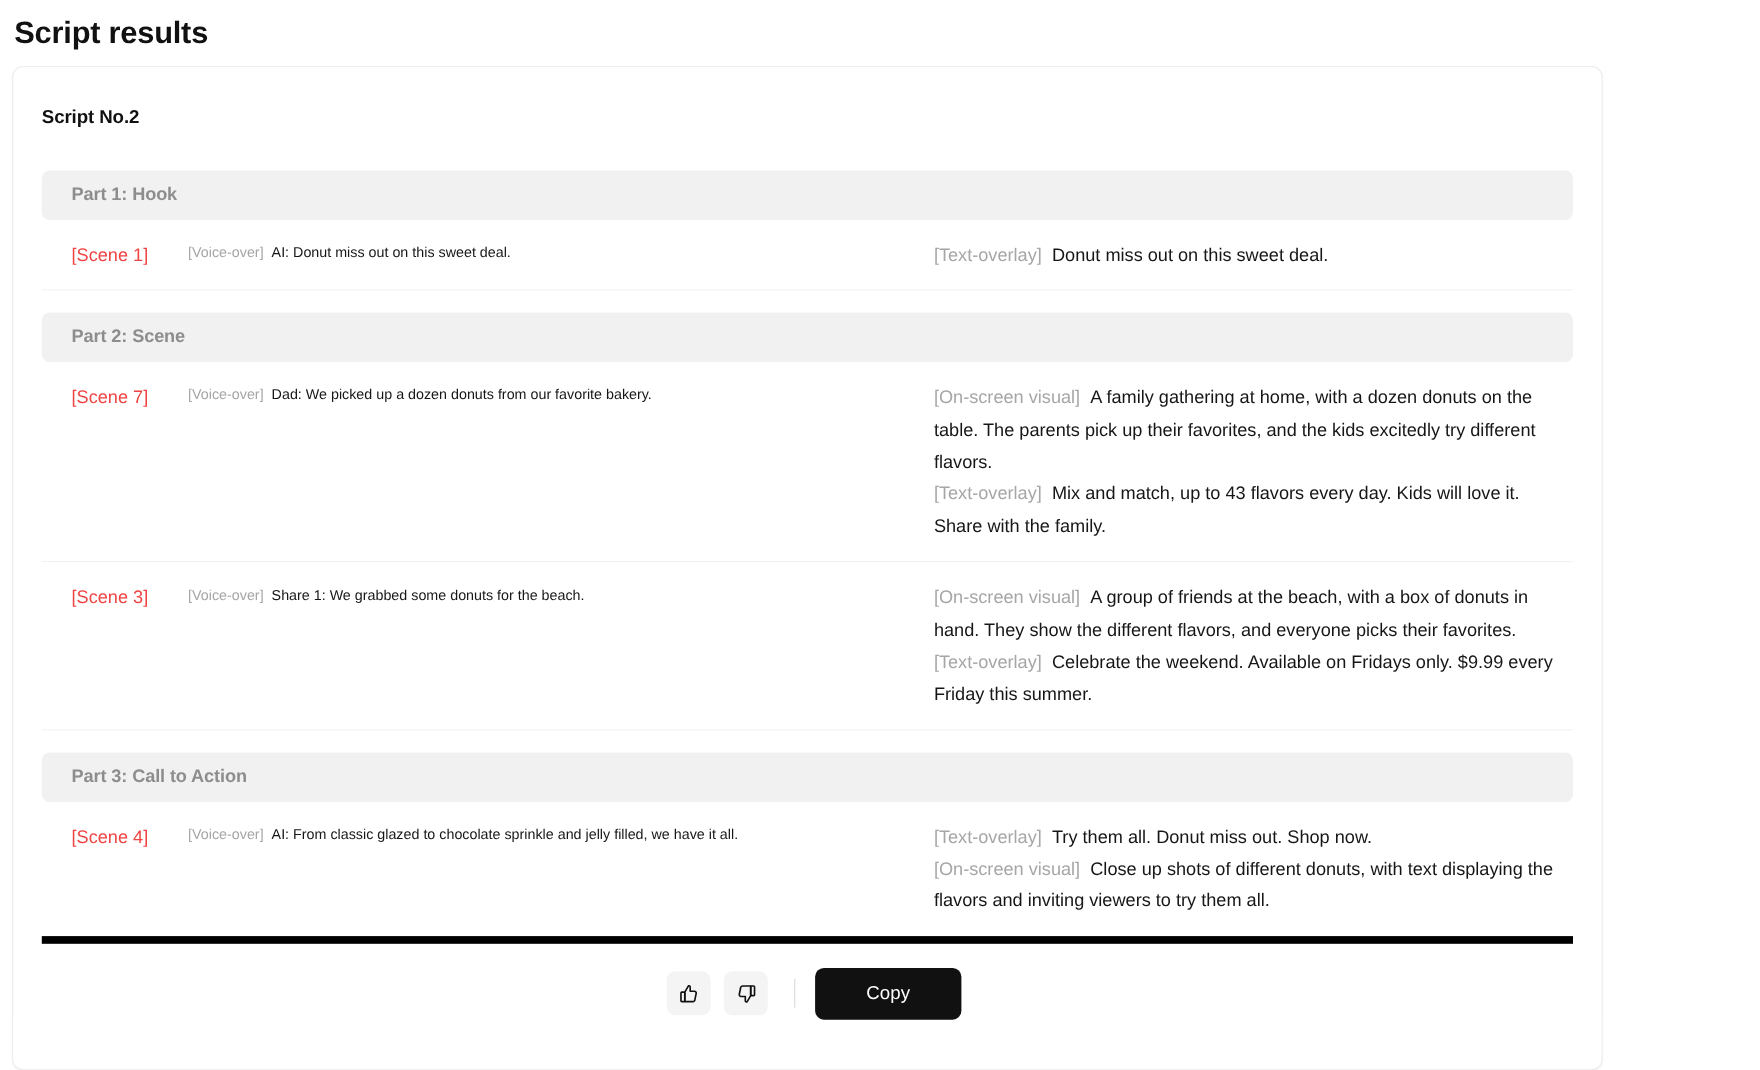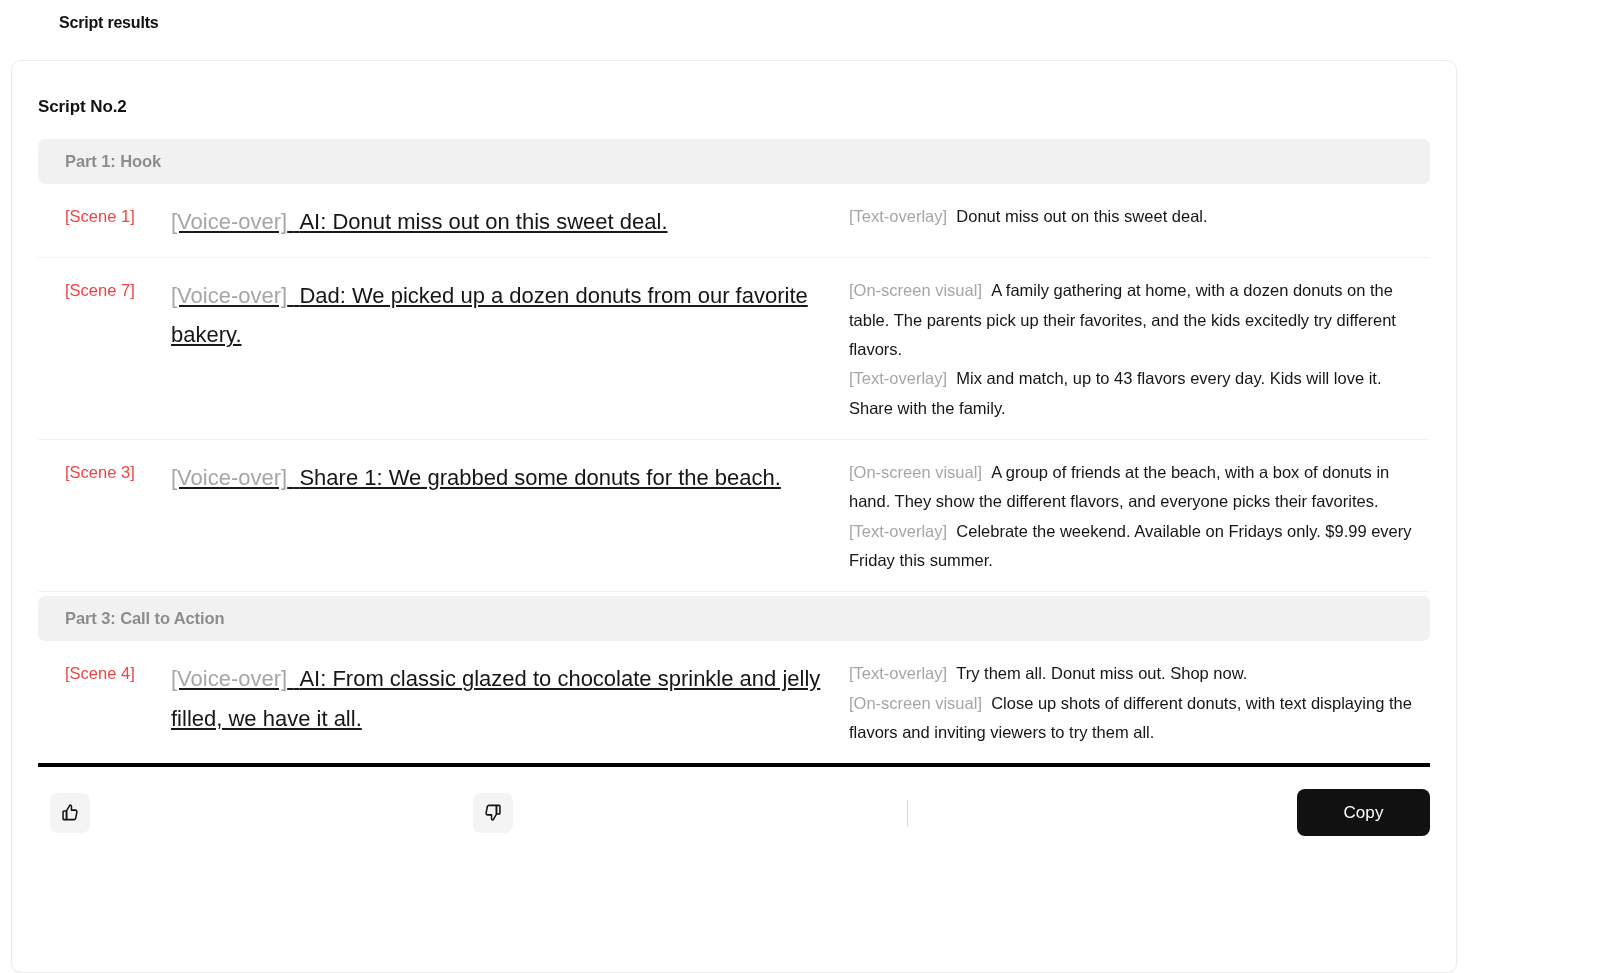--- a/index.html
+++ b/index.html
@@ -15,27 +15,26 @@
 
   .page {
     position: relative;
     width: 1600px;
     height: 973px;
     background: #ffffff;
     overflow: hidden;
   }
 
   .page-title {
-    font-size: 16px;
+    font-size: 28px;
     font-weight: 700;
     color: #111111;
     letter-spacing: -0.2px;
     padding: 13px 0 0 13px;
     line-height: 1.2;
-    margin-left: 46px;
   }
 
   .card {
     position: absolute;
     left: 11px;
     top: 60px;
     width: 1446px;
     min-height: 913px;
     background: #ffffff;
     border: 1px solid #ececec;
@@ -56,21 +55,21 @@
     padding: 18px 26px 0 26px;
   }
 
   .part-band {
     background: #f1f1f1;
     border-radius: 7px;
     height: 45px;
     display: flex;
     align-items: center;
     padding-left: 27px;
-    margin-top: 4px;
+    margin-top: 20px;
   }
   .part-band-label {
     font-size: 16.5px;
     font-weight: 700;
     color: #8d8d8d;
     letter-spacing: -0.1px;
   }
 
   .scene-row {
     display: flex;
@@ -85,24 +84,23 @@
     padding-left: 27px;
     font-size: 16.5px;
     color: #ef4444;
     line-height: 1.75;
     white-space: nowrap;
   }
 
   .col-vo {
     flex: 0 0 678px;
     padding-right: 16px;
-    font-size: 22px;
+    font-size: 13px;
     line-height: 1.78;
     color: #191919;
-    text-decoration: underline;
   }
 
   .col-visual {
     flex: 1 1 auto;
     font-size: 16.5px;
     line-height: 1.78;
     color: #191919;
     padding-right: 16px;
   }
 
@@ -111,23 +109,23 @@
   }
   .body-text {
     color: #161616;
   }
 
   .vline { display: block; }
 
   .footer {
     display: flex;
     align-items: center;
-    justify-content: space-between;
+    justify-content: center;
     padding: 22px 26px 0 26px;
-    border-top: 4px solid #000000;
+    border-top: 7px solid #000000;
     margin: 0 26px;
     padding-left: 0;
     padding-right: 0;
   }
 
   .icon-btn {
     width: 40px;
     height: 40px;
     border-radius: 8px;
     background: #f4f4f4;
@@ -186,20 +184,23 @@
           <span class="tag">[Voice-over]</span>
           <span class="body-text">&nbsp;</span><span class="body-text">AI: Donut miss out on this sweet deal.</span>
         </div>
         <div class="col-visual">
           <span class="vline">
             <span class="tag">[Text-overlay]</span><span class="body-text">&nbsp;&nbsp;</span><span class="body-text">Donut miss out on this sweet deal.</span>
           </span>
         </div>
       </div>
 
+      <div class="part-band">
+        <span class="part-band-label">Part 2: Scene</span>
+      </div>
 
       <div class="scene-row">
         <div class="scene-id">[Scene 7]</div>
         <div class="col-vo">
           <span class="tag">[Voice-over]</span>
           <span class="body-text">&nbsp;</span><span class="body-text">Dad: We picked up a dozen donuts from our favorite bakery.</span>
         </div>
         <div class="col-visual">
           <span class="vline">
             <span class="tag">[On-screen visual]</span><span class="body-text">&nbsp;&nbsp;</span><span class="body-text">A family gathering at home, with a dozen donuts on the table. The parents pick up their favorites, and the kids excitedly try different flavors.</span>

